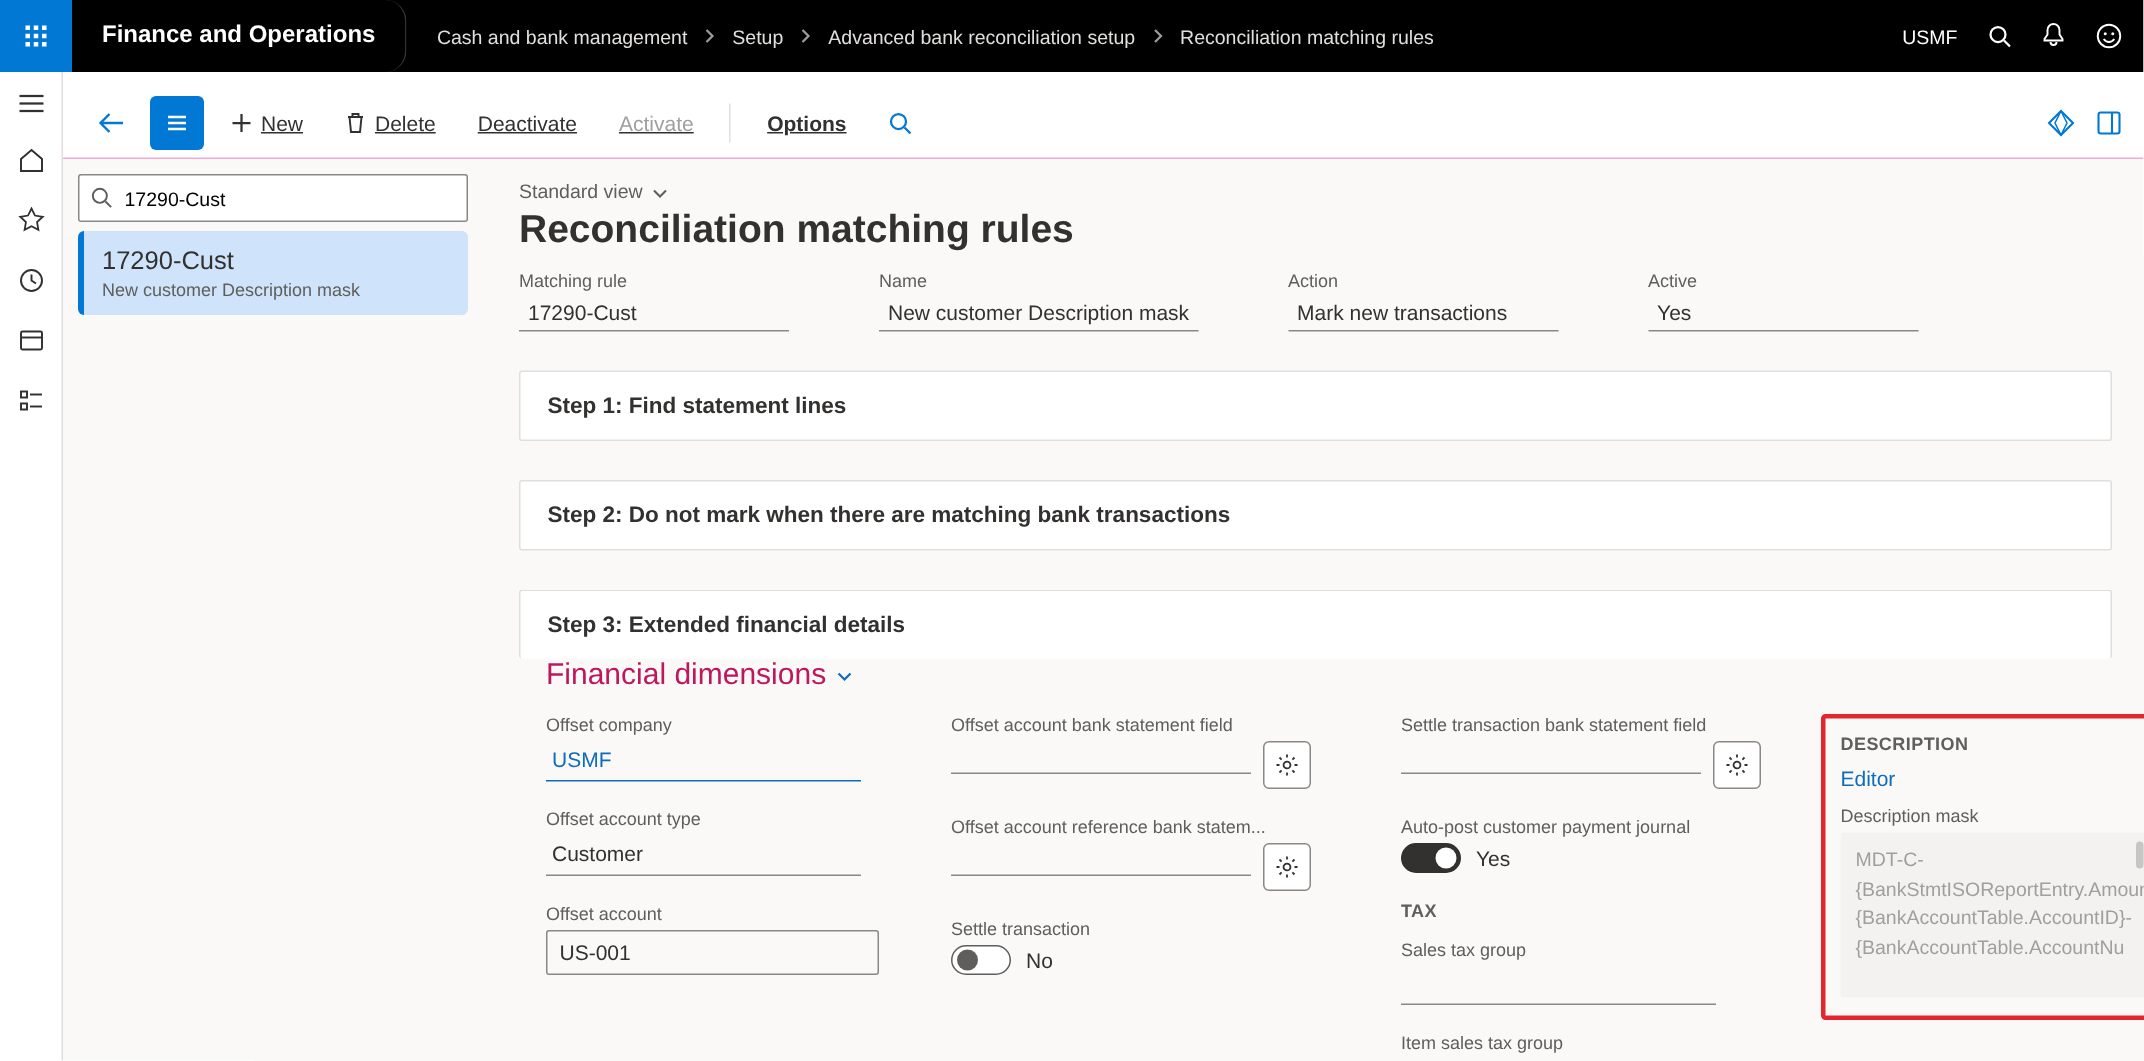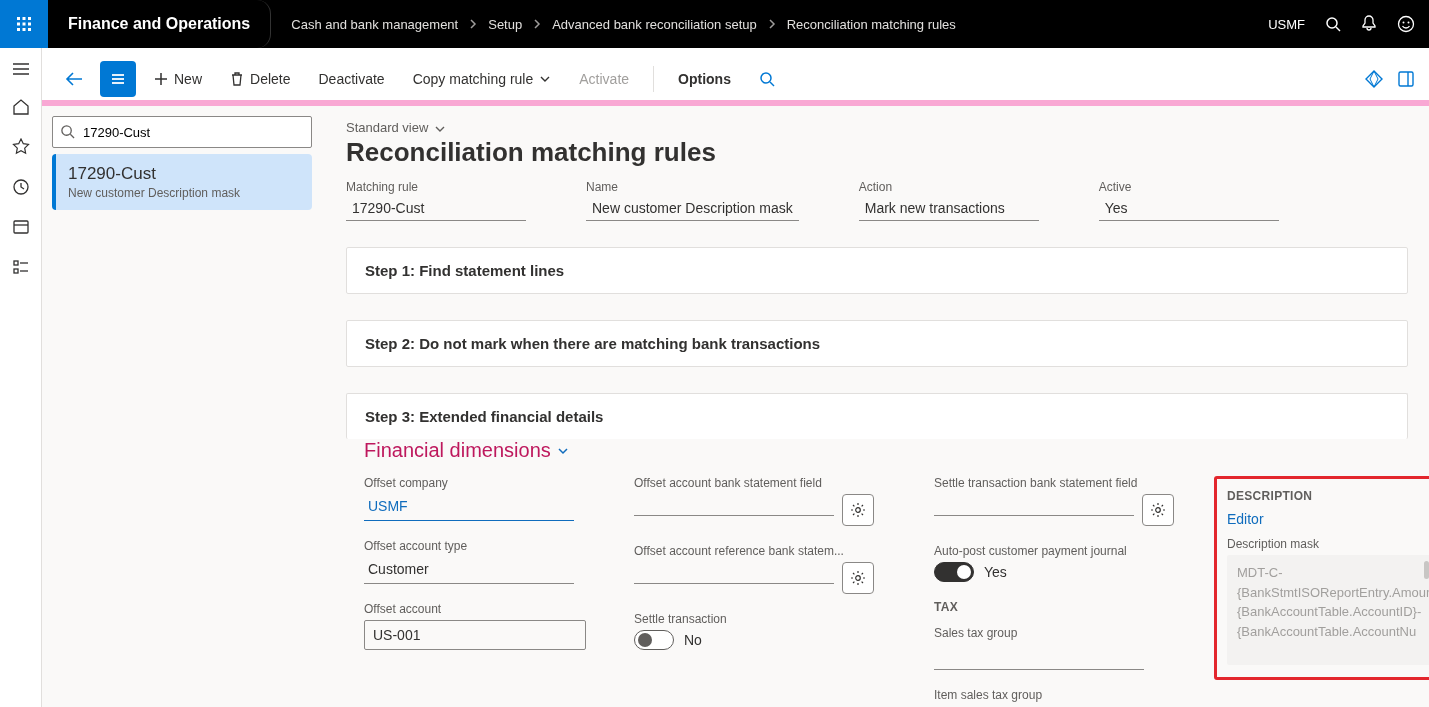--- a/index.html
+++ b/index.html
@@ -17,21 +17,21 @@
   .topbar-right .company { font-size:13px; }
   .top-icon { width:16px; height:16px; }
 
   
   .shell { display:flex; height:calc(100% - 48px); }
   .rail-thin { width:42px; background:#fff; border-right:1px solid #e1dfdd; display:flex; flex-direction:column; align-items:center; padding-top:14px; gap:22px; }
 
   .workarea { flex:1; display:flex; flex-direction:column; min-width:0; }
 
   
-  .actionbar { height:48px; background:#fff; border-bottom:6px solid #f9a8d4; display:flex; align-items:center; padding:0 14px 0 14px; gap:8px; margin-top:10px; }
+  .actionbar { height:48px; background:#fff; border-bottom:1px solid #f9a8d4; display:flex; align-items:center; padding:0 14px 0 14px; gap:8px; margin-top:10px;text-decoration:underline; }
   .action-pill { width:36px; height:36px; border-radius:4px; display:flex; align-items:center; justify-content:center; }
   .action-pill.active { background:#0078d4; color:#fff; }
   .action-btn { display:flex; align-items:center; gap:6px; padding:6px 10px; border-radius:3px; }
   .action-sep { width:1px; height:26px; background:#e1dfdd; margin:0 6px; }
   .disabled { color:#a19f9d; }
   .actionbar-right { margin-left:auto; display:flex; align-items:center; gap:14px; }
 
   
   .body-split { flex:1; display:flex; min-height:0; background:#faf9f8; }
   .listpane { width:280px; padding:10px 10px 0 10px; }
@@ -198,26 +198,20 @@
       </div>
       <div class="action-btn">
         <svg width="14" height="16" viewBox="0 0 14 16">
             <path d="M2 4h10M5 4V2h4v2M3 4l1 10h6l1-10" stroke="#323130" stroke-width="1.3" fill="none"></path>
           </svg>
         <span>Delete</span>
       </div>
       <div class="action-btn">
         <span>Deactivate</span>
       </div>
-      <div class="action-btn">
-        <span>Copy matching rule</span>
-        <svg width="12" height="12" viewBox="0 0 12 12">
-            <path d="M2 4l4 4 4-4" stroke="#323130" stroke-width="1.4" fill="none"></path>
-          </svg>
-      </div>
       <div class="action-btn disabled">
         <span>Activate</span>
       </div>
       <div class="action-sep"></div>
       <div class="action-btn" style="font-weight:600">
         <span>Options</span>
       </div>
       <div class="action-btn">
         <svg width="16" height="16" viewBox="0 0 16 16">
             <circle cx="7" cy="7" r="5" stroke="#0078d4" stroke-width="1.5" fill="none"></circle>

